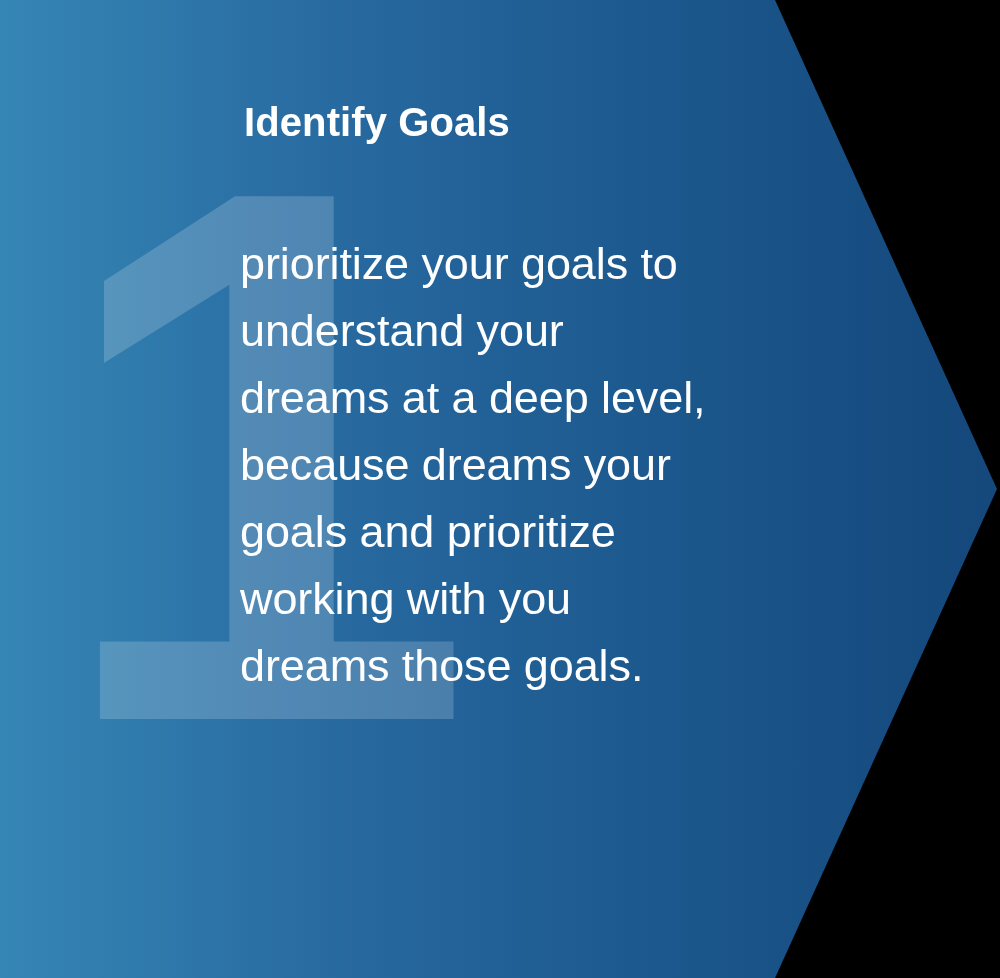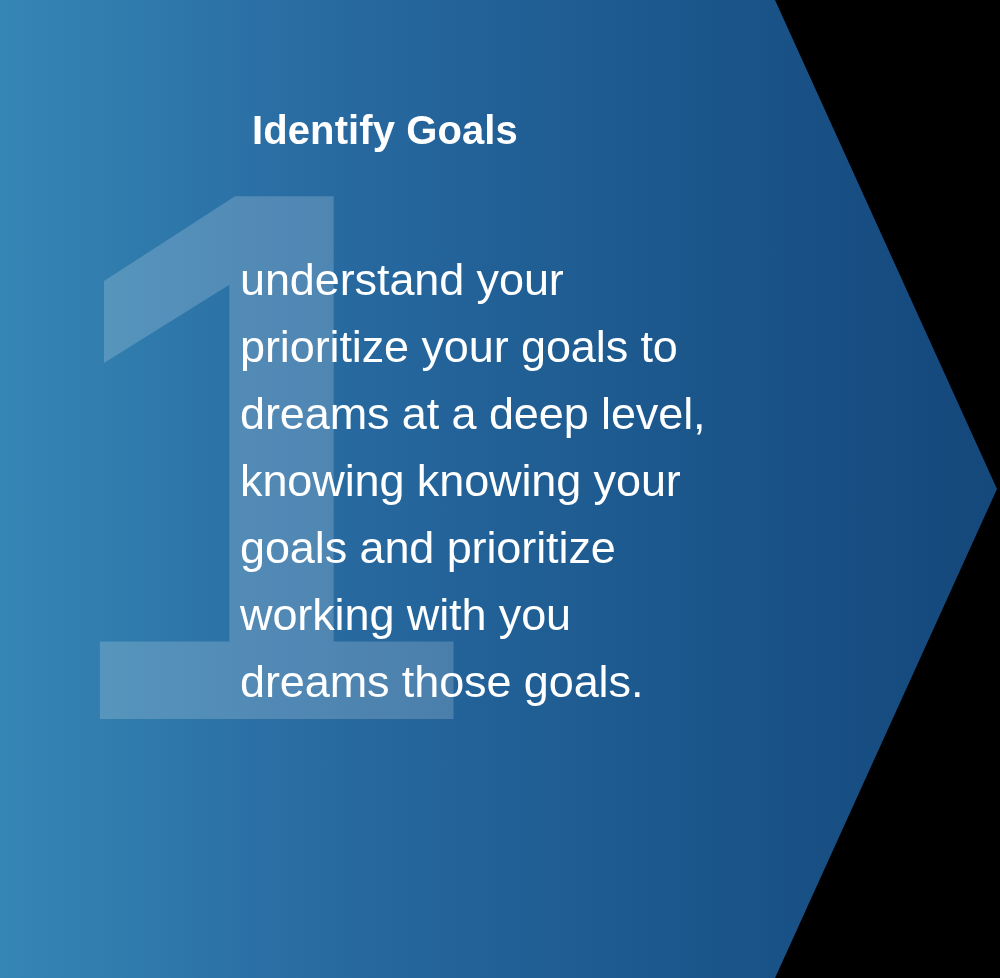--- a/index.html
+++ b/index.html
@@ -60,21 +60,21 @@
 
   
   #content {
     position: absolute;
     left: 240px;
     top: 92px;
     width: 610px;
   }
 
   #heading {
-    margin: 12px;
+    margin: 4px;
     color: #ffffff;
     font-family: "Liberation Sans", sans-serif;
     font-size: 40px;
     font-weight: 700;
     line-height: 52px;
     letter-spacing: 0.1px;
     white-space: nowrap;
   }
 
   #body-copy {
@@ -99,23 +99,23 @@
 
   <div id="arrow-banner"></div>
 
   <div id="step-number">1</div>
 
   <div id="content">
 
     <h1 id="heading">Identify Goals</h1>
 
     <p id="body-copy">
+      <span class="line">prioritize your goals to</span>
       <span class="line">understand your</span>
-      <span class="line">prioritize your goals to</span>
       <span class="line">dreams at a deep level,</span>
-      <span class="line">knowing knowing your</span>
+      <span class="line">because dreams your</span>
       <span class="line">goals and prioritize</span>
       <span class="line">working with you</span>
       <span class="line">dreams those goals.</span>
     </p>
 
   </div>
 </div>
 
 </body></html>

